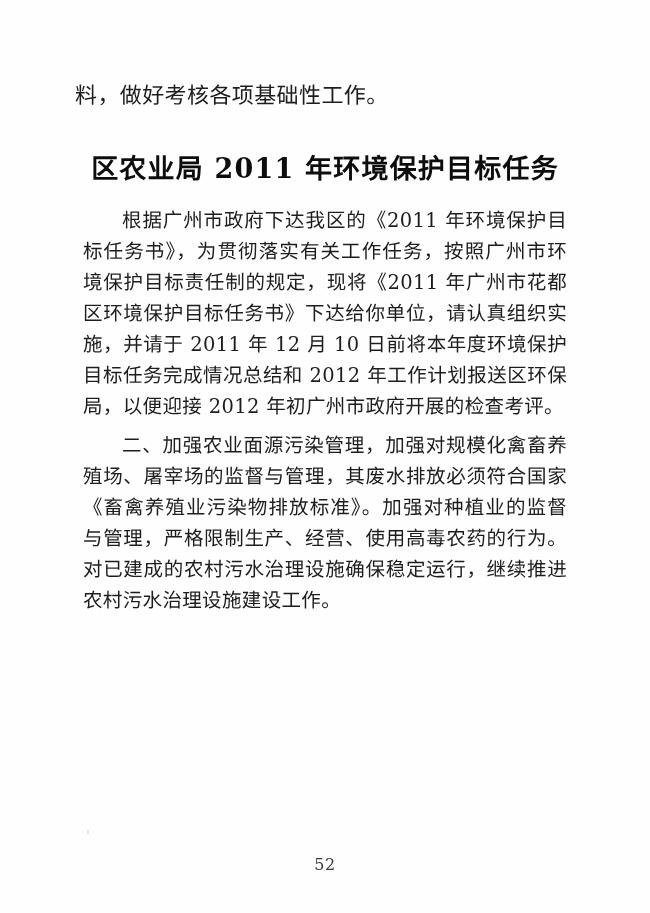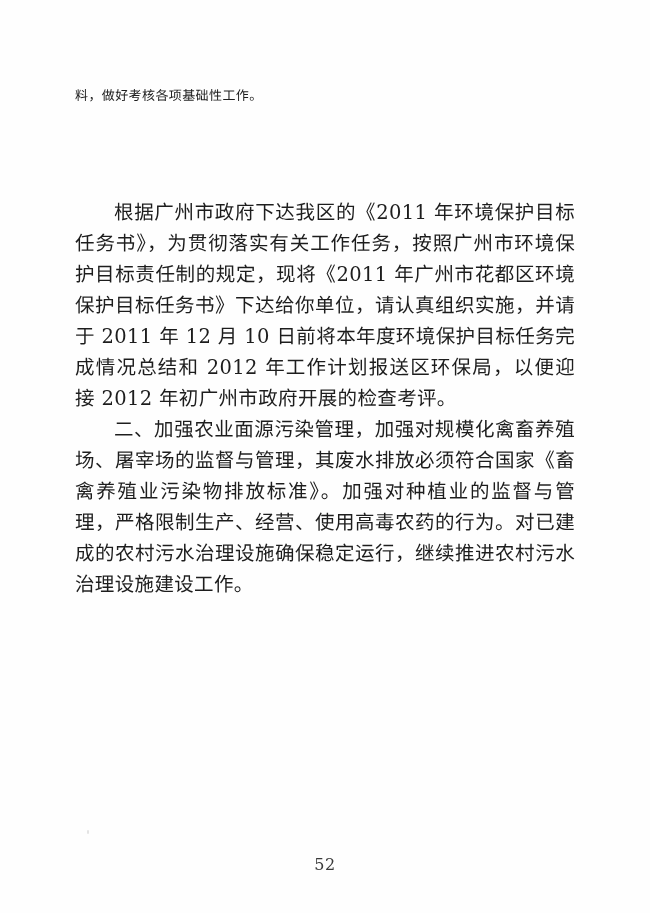--- a/index.html
+++ b/index.html
@@ -30,21 +30,21 @@
     top: 0;
     width: 500px;
     height: 913px;
   }
 
   .carryover-line {
     position: absolute;
     top: 80px;
     left: 0;
     width: 500px;
-    font-size: 13px;
+    font-size: 22px;
     line-height: 31px;
     letter-spacing: 0.4px;
     color: #1d1d1d;
     white-space: nowrap;
   }
 
   .doc-title {
     position: absolute;
     top: 132px;
     left: 0;
@@ -64,21 +64,21 @@
     width: 500px;
   }
 
   .doc-para {
     font-size: 19.5px;
     line-height: 31px;
     letter-spacing: 0.35px;
     text-align: justify;
     text-justify: inter-ideograph;
     text-indent: 2em;
-    margin: 0;
+    margin: 8px;
     color: #1d1d1d;
   }
 
   .page-number {
     position: absolute;
     top: 855px;
     left: 0;
     width: 650px;
     text-align: center;
     font-size: 16px;
@@ -98,20 +98,21 @@
 </style>
 </head>
 <body>
 
 <div class="page-canvas"></div>
 
 <div class="page-body">
 
   <div class="carryover-line">料，做好考核各项基础性工作。</div>
 
+  <h1 class="doc-title">区农业局 2011 年环境保护目标任务</h1>
 
   <div class="doc-paragraphs">
     <p class="doc-para">根据广州市政府下达我区的《2011 年环境保护目标任务书》，为贯彻落实有关工作任务，按照广州市环境保护目标责任制的规定，现将《2011 年广州市花都区环境保护目标任务书》下达给你单位，请认真组织实施，并请于 2011 年 12 月 10 日前将本年度环境保护目标任务完成情况总结和 2012 年工作计划报送区环保局，以便迎接 2012 年初广州市政府开展的检查考评。</p>
     <p class="doc-para">二、加强农业面源污染管理，加强对规模化禽畜养殖场、屠宰场的监督与管理，其废水排放必须符合国家《畜禽养殖业污染物排放标准》。加强对种植业的监督与管理，严格限制生产、经营、使用高毒农药的行为。对已建成的农村污水治理设施确保稳定运行，继续推进农村污水治理设施建设工作。</p>
   </div>
 
 </div>
 
 <div class="scan-speck"></div>
 

